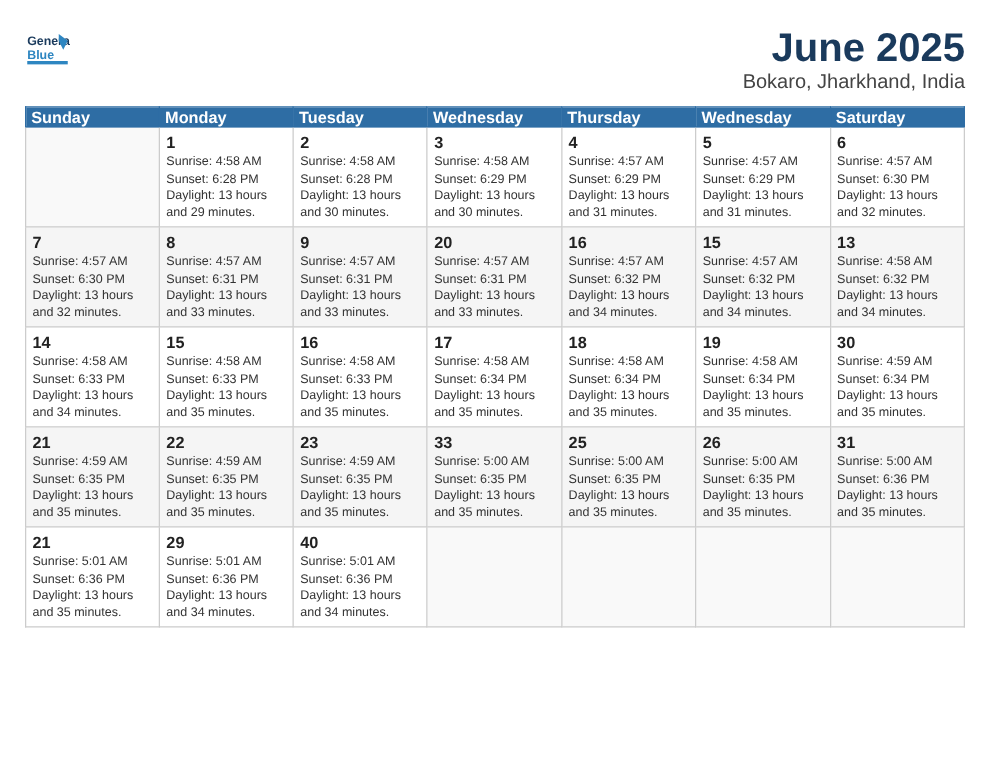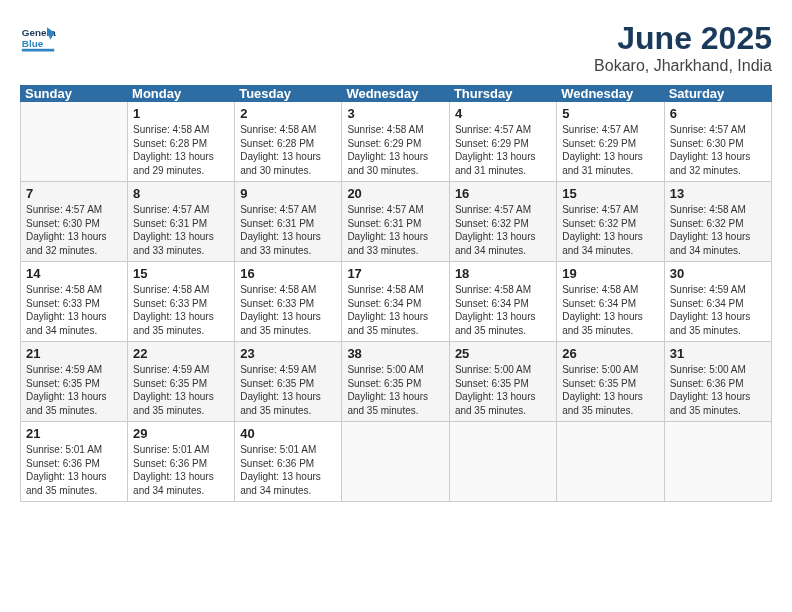--- a/index.html
+++ b/index.html
@@ -210,21 +210,21 @@
       </td>
       <td>
         <span class="day-num">22</span>
         <div class="cell-text">Sunrise: 4:59 AM<br>Sunset: 6:35 PM<br>Daylight: 13 hours and 35 minutes.</div>
       </td>
       <td>
         <span class="day-num">23</span>
         <div class="cell-text">Sunrise: 4:59 AM<br>Sunset: 6:35 PM<br>Daylight: 13 hours and 35 minutes.</div>
       </td>
       <td>
-        <span class="day-num">38</span>
+        <span class="day-num">33</span>
         <div class="cell-text">Sunrise: 5:00 AM<br>Sunset: 6:35 PM<br>Daylight: 13 hours and 35 minutes.</div>
       </td>
       <td>
         <span class="day-num">25</span>
         <div class="cell-text">Sunrise: 5:00 AM<br>Sunset: 6:35 PM<br>Daylight: 13 hours and 35 minutes.</div>
       </td>
       <td>
         <span class="day-num">26</span>
         <div class="cell-text">Sunrise: 5:00 AM<br>Sunset: 6:35 PM<br>Daylight: 13 hours and 35 minutes.</div>
       </td>

